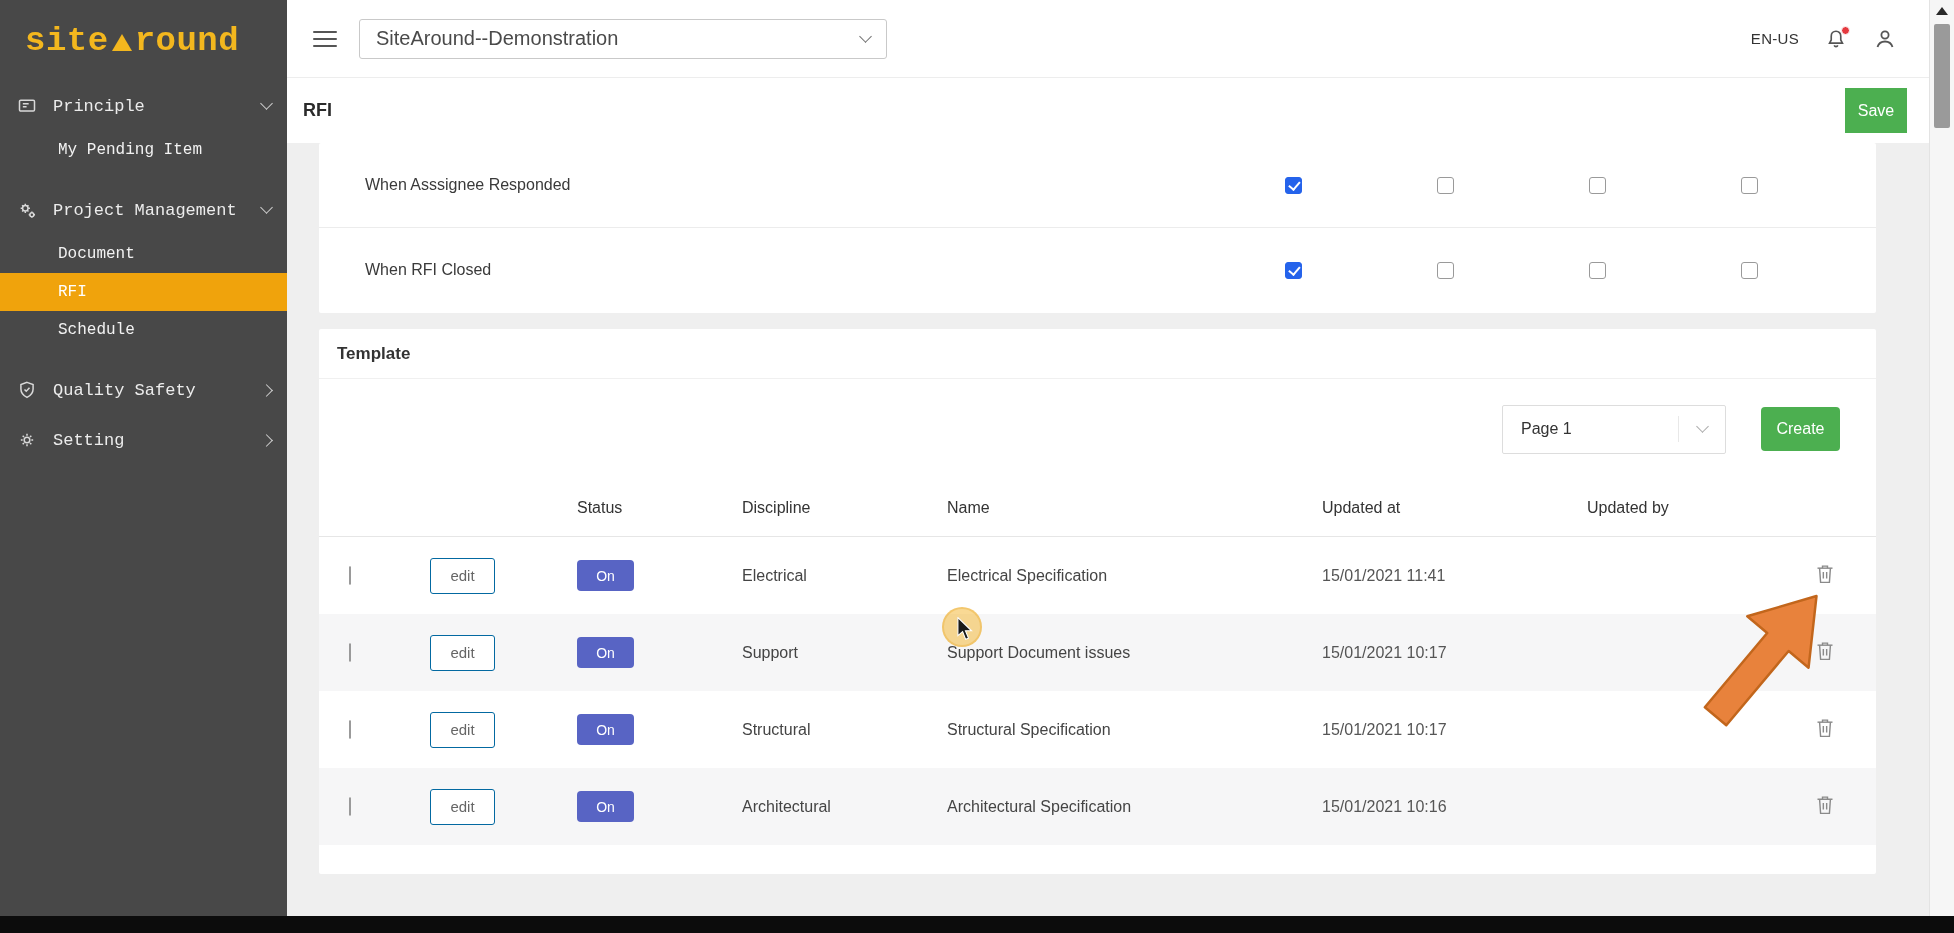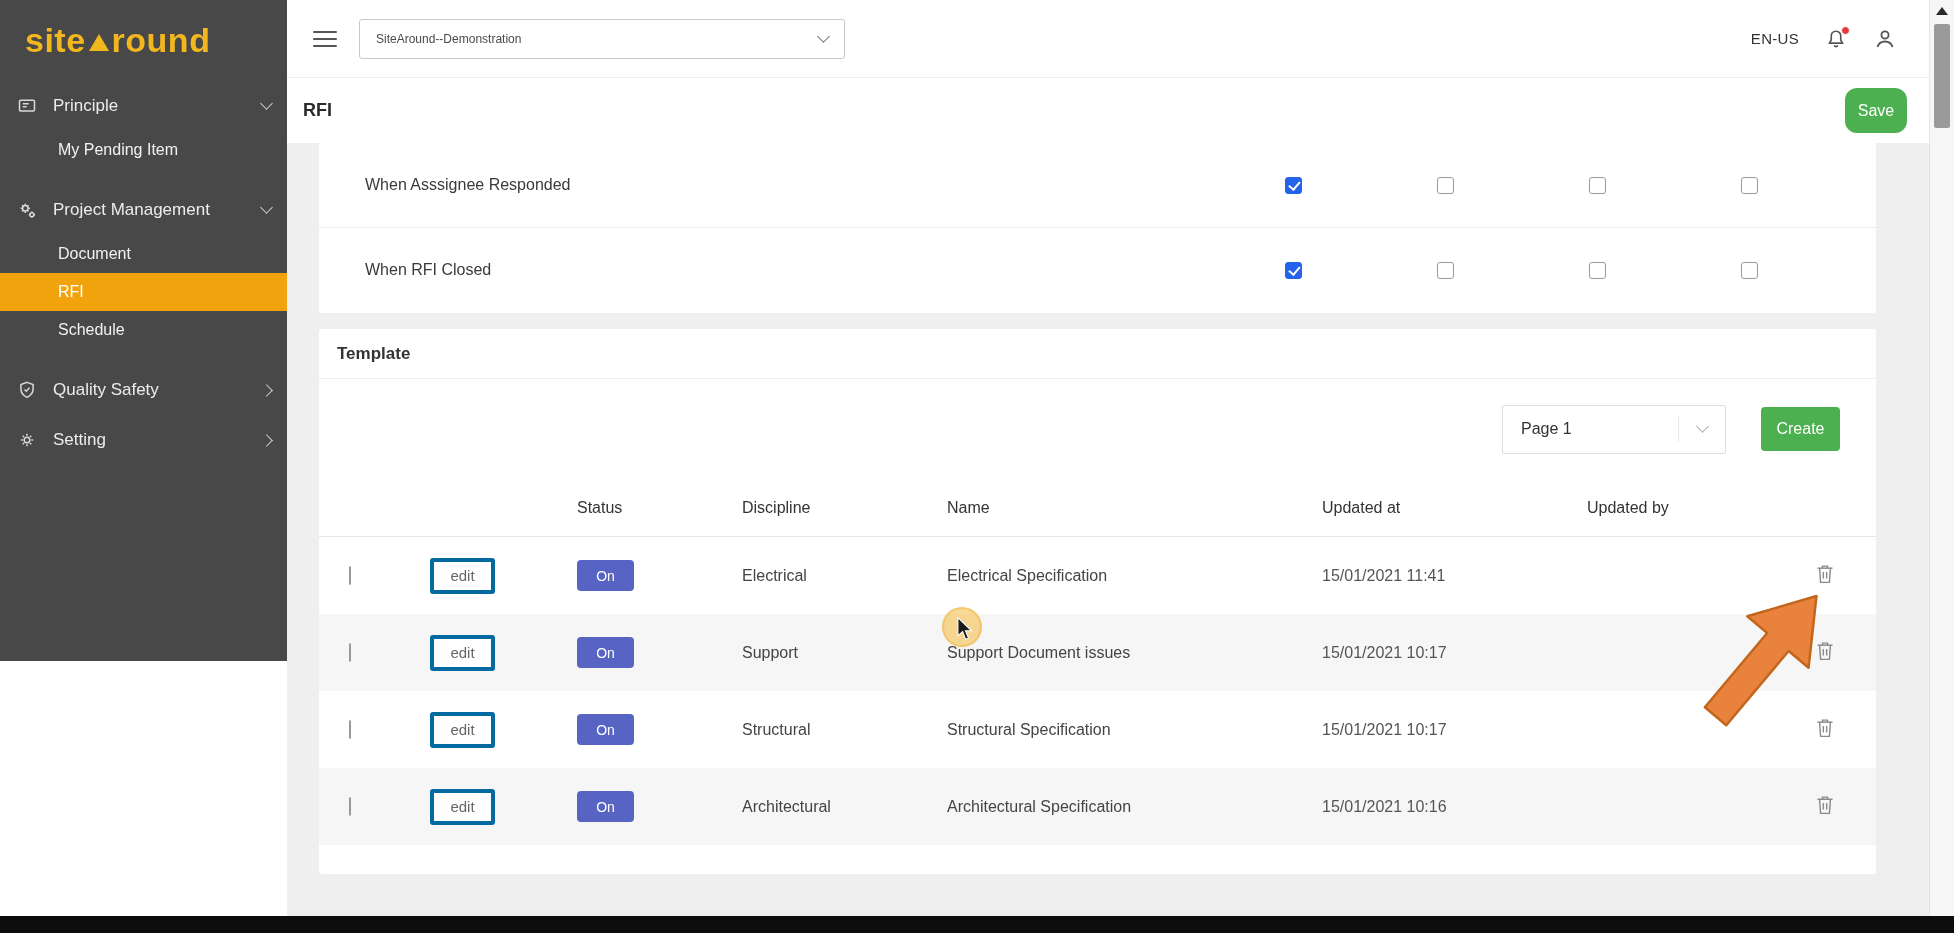--- a/index.html
+++ b/index.html
@@ -1,21 +1,21 @@
 <!DOCTYPE html>
 <html><head>
 <meta charset="utf-8">
 <style>
   * { margin:0; padding:0; box-sizing:border-box; }
   html,body { width:1954px; height:933px; }
   body { font-family:"Liberation Sans","DejaVu Sans",sans-serif; cursor:default; background:#fff; }
   .stage { position:relative; width:1954px; height:933px; overflow:hidden; background:#fff; }
 
   
-  .sidebar { position:absolute; left:0; top:0; width:287px; height:661px; background:#484848; z-index:2; }
+  .sidebar { position:absolute; left:0; top:0; width:287px; height:916px; background:#484848; z-index:2;font-family:Liberation Mono, monospace; }
   .logo { height:81px; display:flex; align-items:center; padding-left:25px; }
   .logo-text { font-size:34px; font-weight:700; color:#F3B71E; letter-spacing:.5px; }
   .logo-tri { width:0; height:0; border-left:10px solid transparent; border-right:10px solid transparent;
               border-bottom:17px solid #F3B71E; display:inline-block; margin:4px 3px 0 3px; }
   .side-item { height:50px; display:flex; align-items:center; gap:15px; padding:0 16px; color:#ececec;
                font-size:17px; cursor:pointer; }
   .side-item .chev { margin-left:auto; }
   .mt { margin-top:16px; }
   .side-sub { height:38px; display:flex; align-items:center; padding-left:58px; font-size:16px; color:#f2f2f2; cursor:pointer; }
   .side-sub.active { background:#F0A30C; color:#fff; }
@@ -23,34 +23,34 @@
   .chev.down { transform:rotate(45deg); margin-top:-5px; }
   .chev.right { transform:rotate(-45deg); }
   .sicon { width:22px; height:22px; display:flex; align-items:center; justify-content:center; }
 
   
   .main { position:absolute; left:287px; top:0; width:1642px; height:916px; display:flex; flex-direction:column; }
   .topbar { height:78px; background:#fff; border-bottom:1px solid #ededed; display:flex; align-items:center;
             padding:0 32px 0 26px; flex:0 0 auto; }
   .hamburger { width:24px; display:flex; flex-direction:column; gap:5px; cursor:pointer; }
   .hamburger span { height:2px; background:#555; border-radius:1px; }
-  .proj-select { margin-left:22px; width:486px; height:40px; border:1px solid #c9c9c9; border-radius:3px;
-                 display:flex; align-items:center; padding:0 16px; color:#4a4a4a; font-size:12px; cursor:pointer; background:#fff; }
+  .proj-select { margin-left:22px; width:528px; height:40px; border:1px solid #c9c9c9; border-radius:3px;
+                 display:flex; align-items:center; padding:0 16px; color:#4a4a4a; font-size:20px; cursor:pointer; background:#fff; }
   .proj-select .chev { margin-left:auto; border-color:#707070; }
   .topbar-right { margin-left:auto; display:flex; align-items:center; gap:26px; }
   .locale { font-size:15px; color:#333; letter-spacing:.3px; }
   .bell-wrap { position:relative; cursor:pointer; display:flex; }
   .bell-dot { position:absolute; top:-2px; right:-3px; width:9px; height:9px; background:#e5393f; border-radius:50%;
               border:1.5px solid #fff; }
   .avatar-wrap { cursor:pointer; display:flex; }
 
   
   .page-header { height:65px; background:#fff; display:flex; align-items:center; padding:0 22px 0 16px; flex:0 0 auto; }
   .page-title { font-size:18px; font-weight:700; color:#2b2b2b; }
-  .save-btn { margin-left:auto; width:62px; height:45px; background:#4CAF50; color:#fff; border:none; border-radius:12px;
+  .save-btn { margin-left:auto; width:62px; height:45px; background:#4CAF50; color:#fff; border:none; border-radius:0;
               font-size:16px; cursor:pointer; font-family:inherit; }
 
   
   .content { flex:1; background:#efefef; padding:0 53px 0 32px; overflow:hidden; }
   .card { background:#fff; border-radius:2px; }
 
   .notif-card { height:170px; overflow:hidden; }
   .notif-row { height:84px; display:flex; align-items:center; }
   .notif-row.second { border-top:1px solid #ececec; height:85px; }
   .notif-label { width:898px; padding-left:46px; font-size:16px; color:#3a3a3a; }
@@ -74,21 +74,21 @@
   .create-btn { width:79px; height:44px; background:#4CAF50; color:#fff; border:none; border-radius:4px; font-size:16px;
                 cursor:pointer; font-family:inherit; }
 
   .tpl-head, .tpl-row { display:grid; grid-template-columns:75px 145px 165px 205px 375px 265px 225px 1fr; align-items:center; }
   .tpl-head { height:58px; border-bottom:1px solid #e6e6e6; font-weight:400; font-size:16px; color:#333; }
   .tpl-row { height:77px; font-size:16px; color:#444; }
   .tpl-row.stripe { background:#f6f6f7; }
   .pl { padding-left:38px; }
   .cell-check { padding-left:30px; }
   .cell-edit { padding-left:36px; }
-  .edit-btn { width:65px; height:36px; background:#fff; border:4px solid #0369a1; border-radius:3px; color:#666;
+  .edit-btn { width:65px; height:36px; background:#fff; border:1px solid #0369a1; border-radius:3px; color:#666;
               font-size:15px; cursor:pointer; font-family:inherit; }
   .badge-on { margin-left:38px; width:57px; height:31px; background:#5864C4; border-radius:4px; color:#fff; font-size:14px;
               display:flex; align-items:center; justify-content:center; }
   .cell-date { color:#555; }
   .cell-trash { display:flex; justify-content:center; }
   .trash-btn { background:transparent; border:none; cursor:pointer; padding:4px; }
 
   
   .vscrollbar { position:absolute; right:0; top:0; width:25px; height:916px; background:#f6f6f6; border-left:1px solid #e3e3e3; z-index:3; }
   .sb-btn { height:22px; display:flex; align-items:center; justify-content:center; cursor:pointer; }

